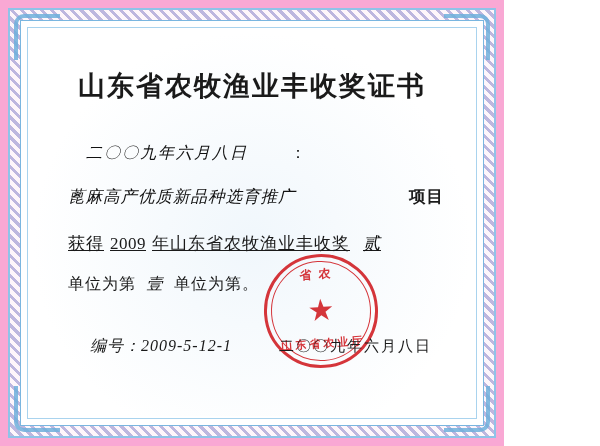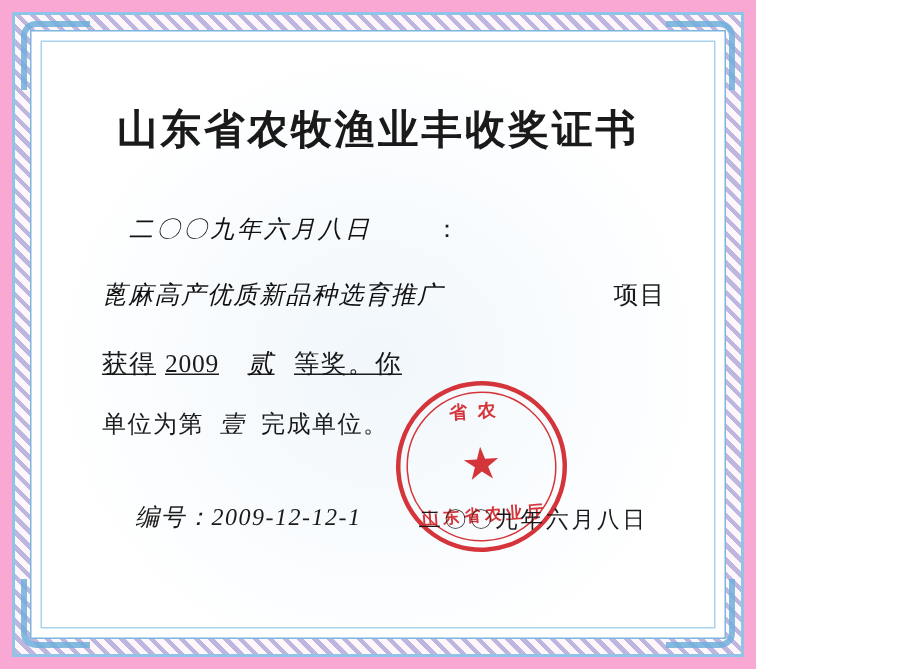--- a/index.html
+++ b/index.html
@@ -138,20 +138,21 @@
     justify-content: space-between;
     align-items: flex-end;
   }
   .line-project .proj-name {
     letter-spacing: 1px;
     font-style: italic;
   }
   .line-project .proj-label {
     letter-spacing: 1px;
     padding-right: 6px;
+    font-weight: bold;
   }
 
   .line-award {
     margin-top: 12px;
     font-size: 17px;
     letter-spacing: 1px;
     text-decoration: underline;
   }
   .line-award .slot {
     display: inline-block;
@@ -276,33 +277,33 @@
       </div>
 
       <div class="line line-project">
         <span class="handwritten proj-name">蓖麻高产优质新品种选育推广</span>
         <span class="fill proj-label">项目</span>
       </div>
 
       <div class="line line-award">
         <span class="fill">获得</span>
         <span class="num" style="margin:0 6px;">2009</span>
+        <span class="fill">年山东省农牧渔业丰收奖</span>
         <span class="slot handwritten">贰</span>
-        <span class="fill">等奖。你</span>
       </div>
 
       <div class="line line-unit">
         <span class="fill">单位为第</span>
         <span class="slot handwritten">壹</span>
-        <span class="fill">完成单位。</span>
+        <span class="fill">单位为第。</span>
       </div>
 
       <div class="line line-serial">
         <span class="fill">编号：</span>
-        <span class="num">2009-12-12-1</span>
+        <span class="num">2009-5-12-1</span>
       </div>
 
     </div>
 
     <div class="sign-area">
 
       <div class="seal">
         <div class="seal-inner"></div>
         <div class="seal-arc-top">省农</div>
         <div class="star">★</div>

